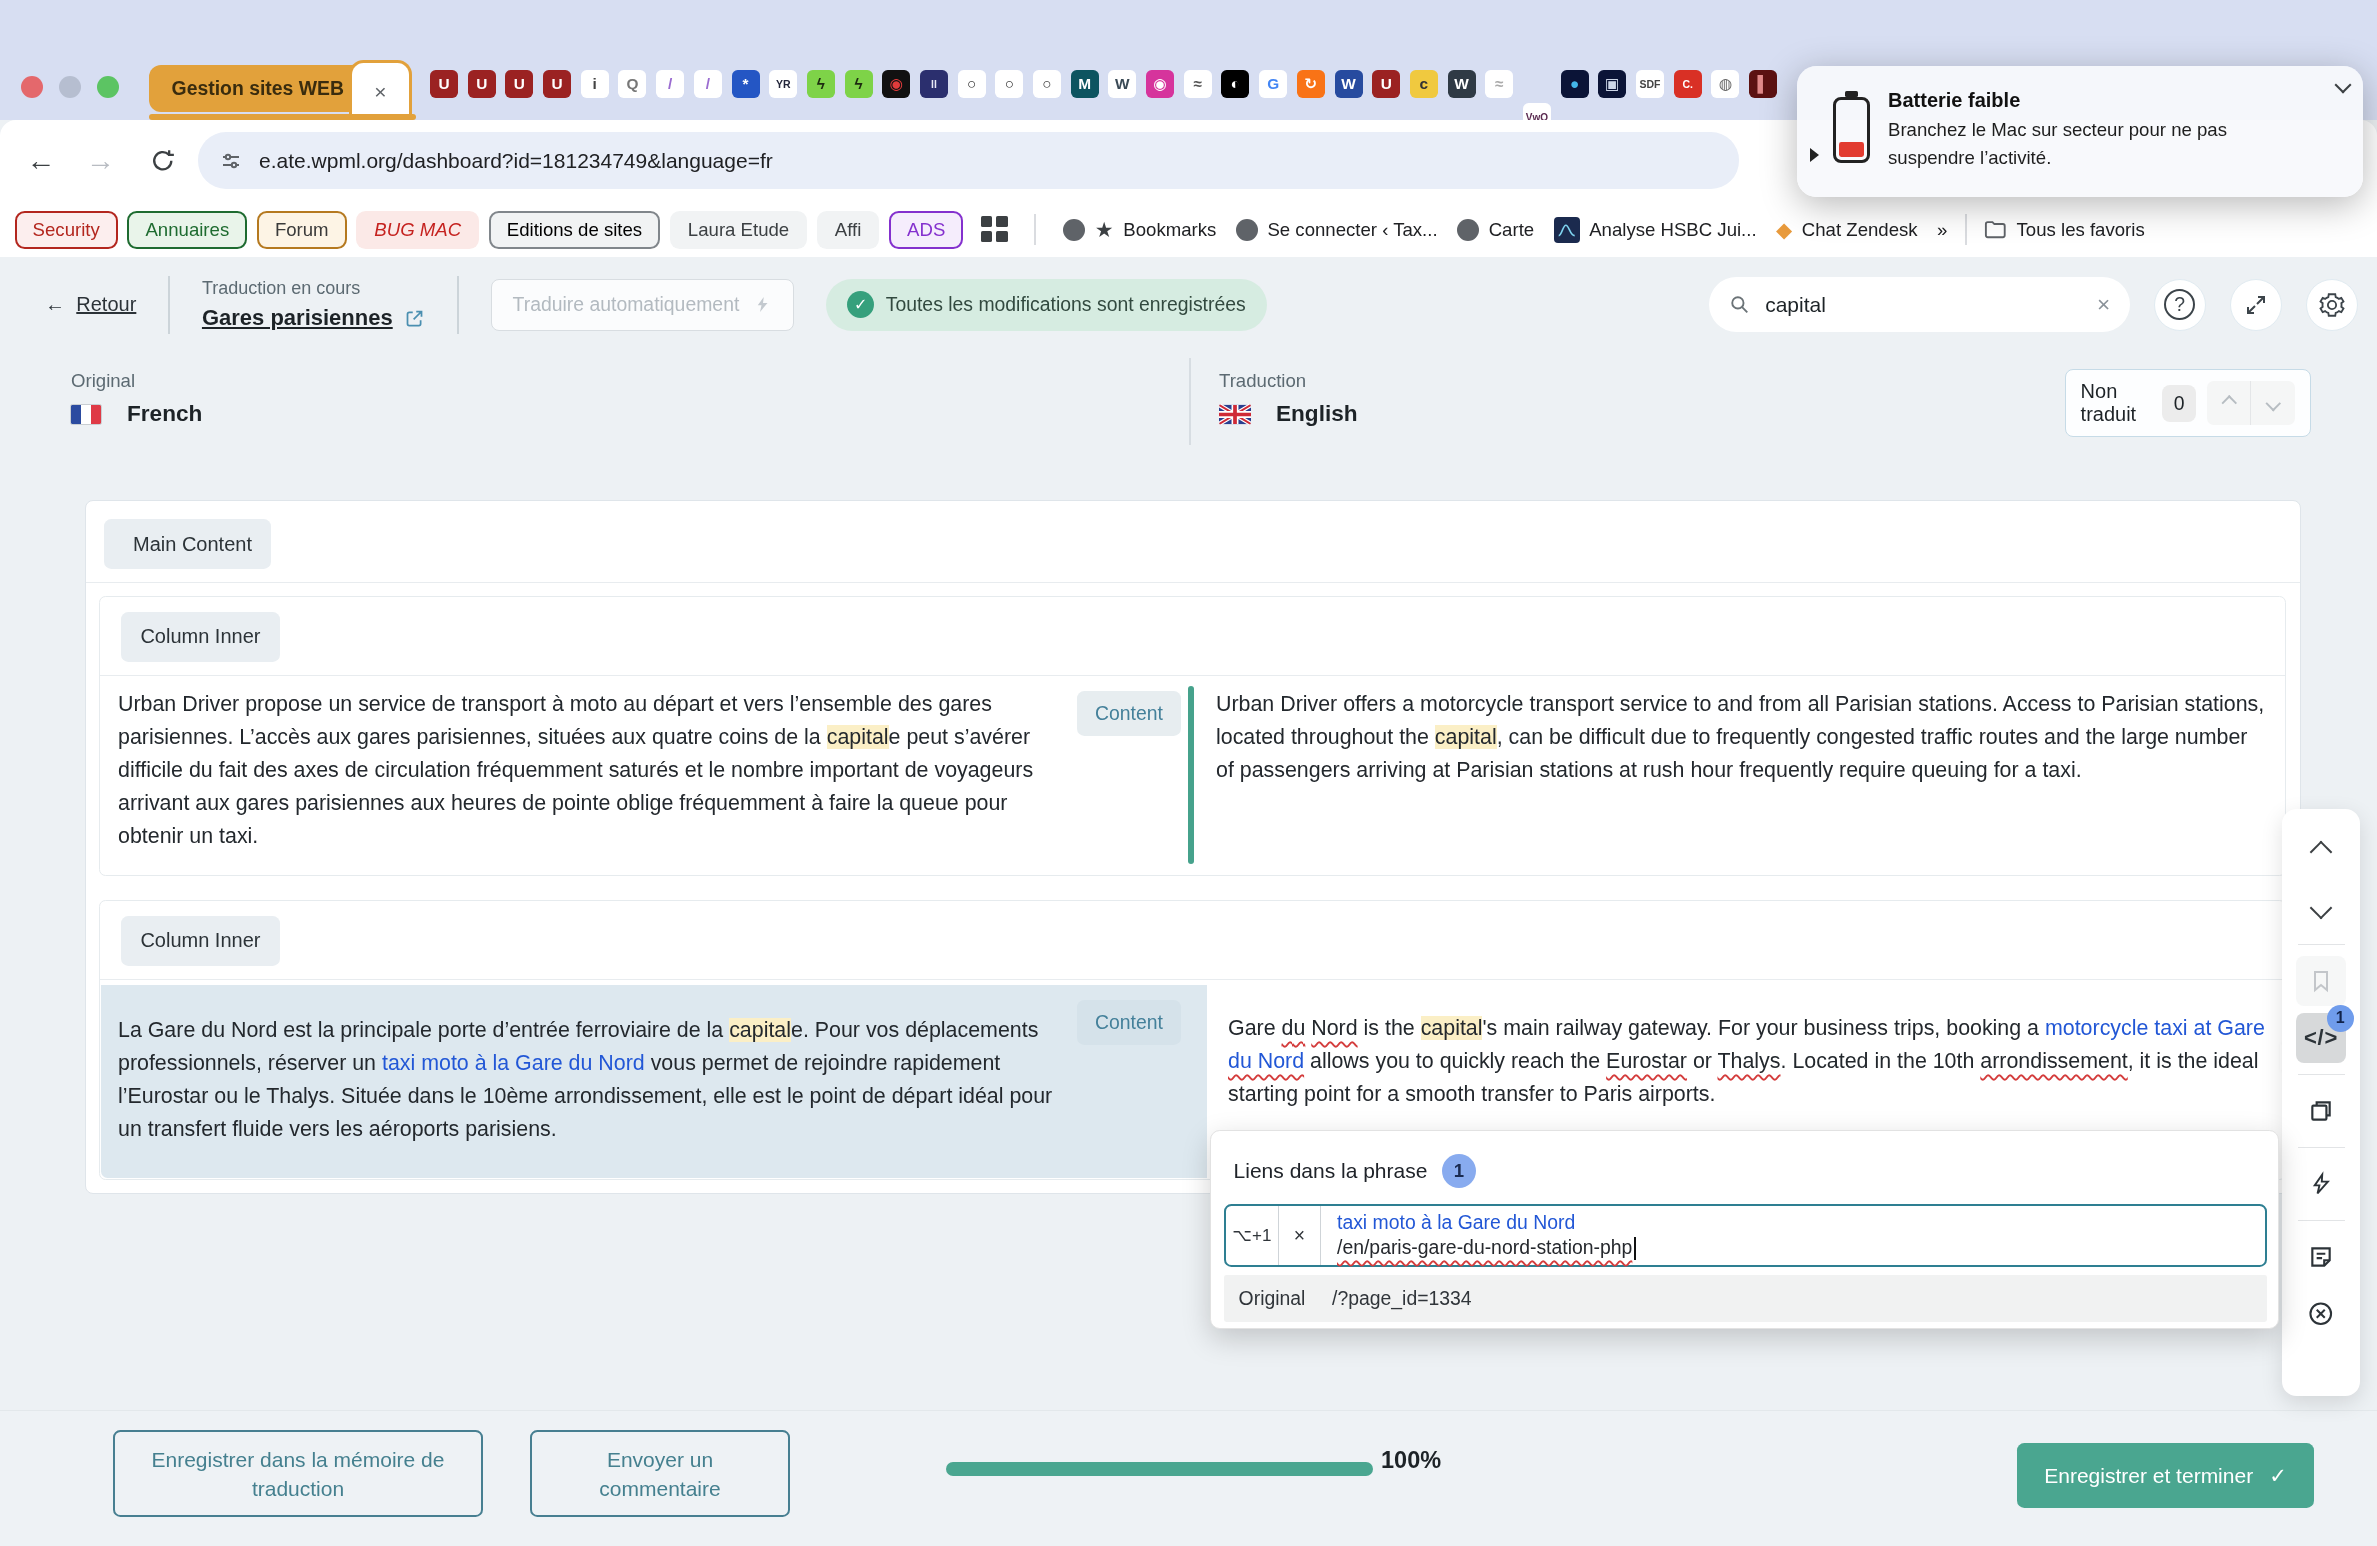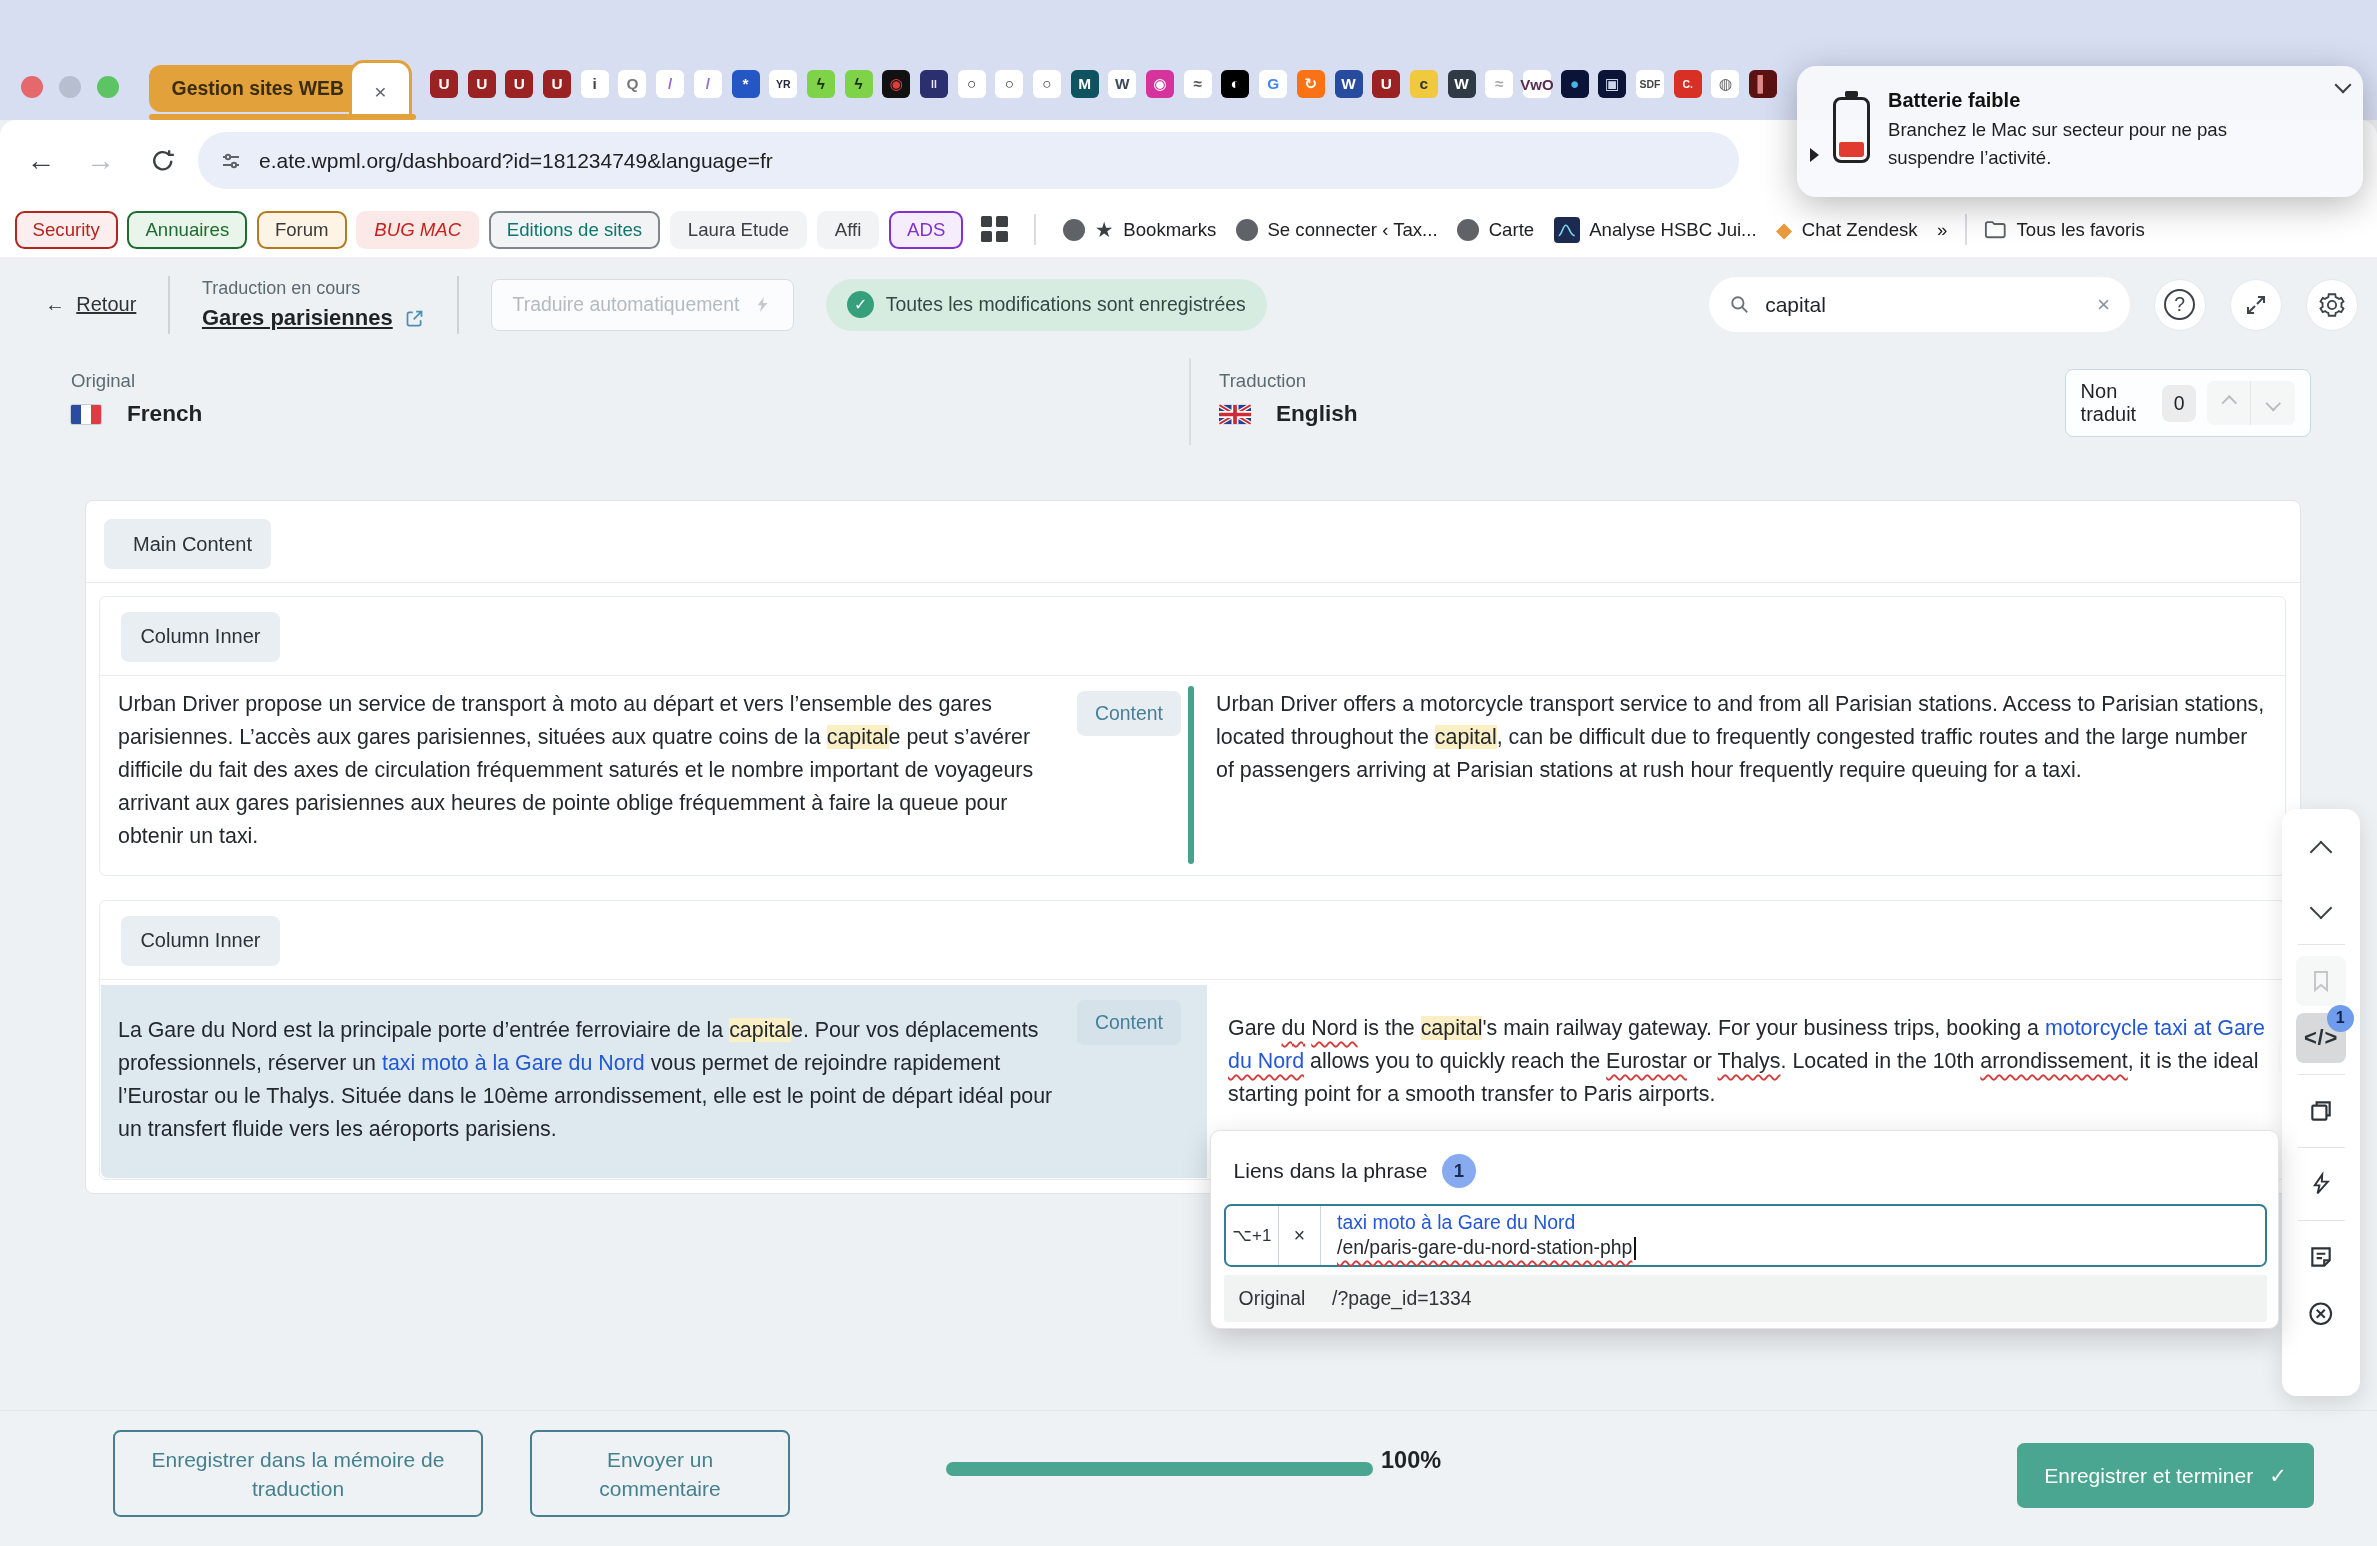--- a/index.html
+++ b/index.html
@@ -216,21 +216,21 @@
         <div class="fav" style="background: rgb(214, 52, 156); color: rgb(255, 255, 255);">◉</div>
         <div class="fav" style="background: rgb(255, 255, 255); color: rgb(85, 85, 85);">≈</div>
         <div class="fav" style="background: rgb(0, 0, 0); color: rgb(255, 255, 255);">◐</div>
         <div class="fav" style="background: rgb(255, 255, 255); color: rgb(66, 133, 244);">G</div>
         <div class="fav" style="background: rgb(249, 115, 22); color: rgb(255, 255, 255);">↻</div>
         <div class="fav" style="background: rgb(39, 75, 159); color: rgb(255, 255, 255);">W</div>
         <div class="fav" style="background: rgb(155, 34, 34); color: rgb(255, 255, 255);">U</div>
         <div class="fav" style="background: rgb(240, 201, 63); color: rgb(51, 51, 51);">c</div>
         <div class="fav" style="background: rgb(47, 58, 69); color: rgb(255, 255, 255);">W</div>
         <div class="fav" style="background: rgb(255, 255, 255); color: rgb(170, 170, 170);">≈</div>
-        <div class="fav" style="background: rgb(255, 255, 255); color: rgb(90, 42, 80); font-size: 15px;">VwO</div>
+        <div class="fav" style="background: rgb(255, 255, 255); color: rgb(90, 42, 80); font-size: 10px; margin-top: 33px;">VwO</div>
         <div class="fav" style="background: rgb(11, 20, 55); color: rgb(68, 182, 232);">●</div>
         <div class="fav" style="background: rgb(11, 20, 55); color: rgb(205, 214, 232);">▣</div>
         <div class="fav" style="background: rgb(255, 255, 255); color: rgb(68, 68, 68); font-size: 10.5px;">SDF</div>
         <div class="fav" style="background: rgb(217, 48, 37); color: rgb(255, 255, 255); font-size: 10.5px;">C.</div>
         <div class="fav" style="background: rgb(255, 255, 255); color: rgb(102, 102, 102);">◍</div>
         <div class="fav" style="background: rgb(92, 18, 18); color: rgb(224, 137, 137);">▌</div>
       </div>
     <div class="ts-chevron"><span class="chev down"></span></div>
   </div>
 
@@ -254,21 +254,21 @@
       <span class="urltext">e.ate.wpml.org/dashboard?id=181234749&amp;language=fr</span>
     </div>
   </div>
 
   <div class="bookmarksbar">
     <div style="display:flex;gap:9.7px;">
         <div class="chip" style="color: rgb(179, 38, 30); background: rgb(252, 238, 238); border-color: rgb(179, 38, 30);">Security</div>
         <div class="chip" style="color: rgb(30, 107, 48); background: rgb(233, 244, 234); border-color: rgb(30, 107, 48);">Annuaires</div>
         <div class="chip" style="color: rgb(58, 58, 58); background: rgb(253, 244, 229); border-color: rgb(181, 121, 31);">Forum</div>
         <div class="chip" style="color: rgb(197, 34, 31); background: rgb(251, 233, 231); border-color: transparent; font-style: italic;">BUG MAC</div>
-        <div class="chip" style="color: #0f766e; background: rgb(241, 243, 244); border-color: rgb(128, 134, 139);">Editions de sites</div>
+        <div class="chip" style="color: #000000; background: rgb(241, 243, 244); border-color: rgb(128, 134, 139);">Editions de sites</div>
         <div class="chip" style="color: rgb(60, 64, 67); background: rgb(241, 243, 244); border-color: transparent;">Laura Etude</div>
         <div class="chip" style="color: rgb(60, 64, 67); background: rgb(241, 243, 244); border-color: transparent;">Affi</div>
         <div class="chip" style="color: rgb(132, 48, 206); background: rgb(245, 237, 252); border-color: rgb(132, 48, 206);">ADS</div>
       </div>
     <div class="gridicon">
         <span></span>
         <span></span>
         <span></span>
         <span></span>
       </div>

